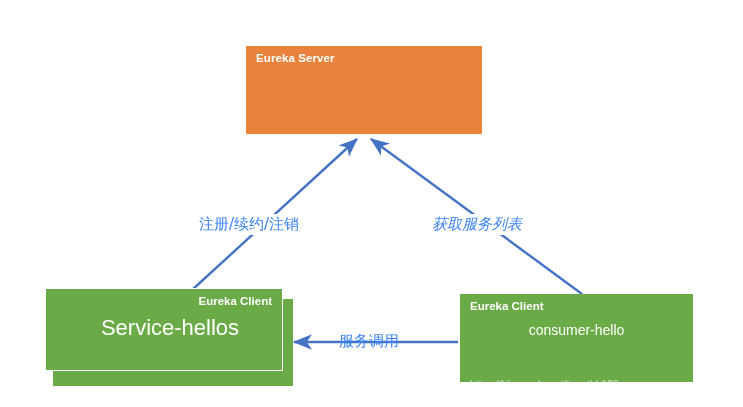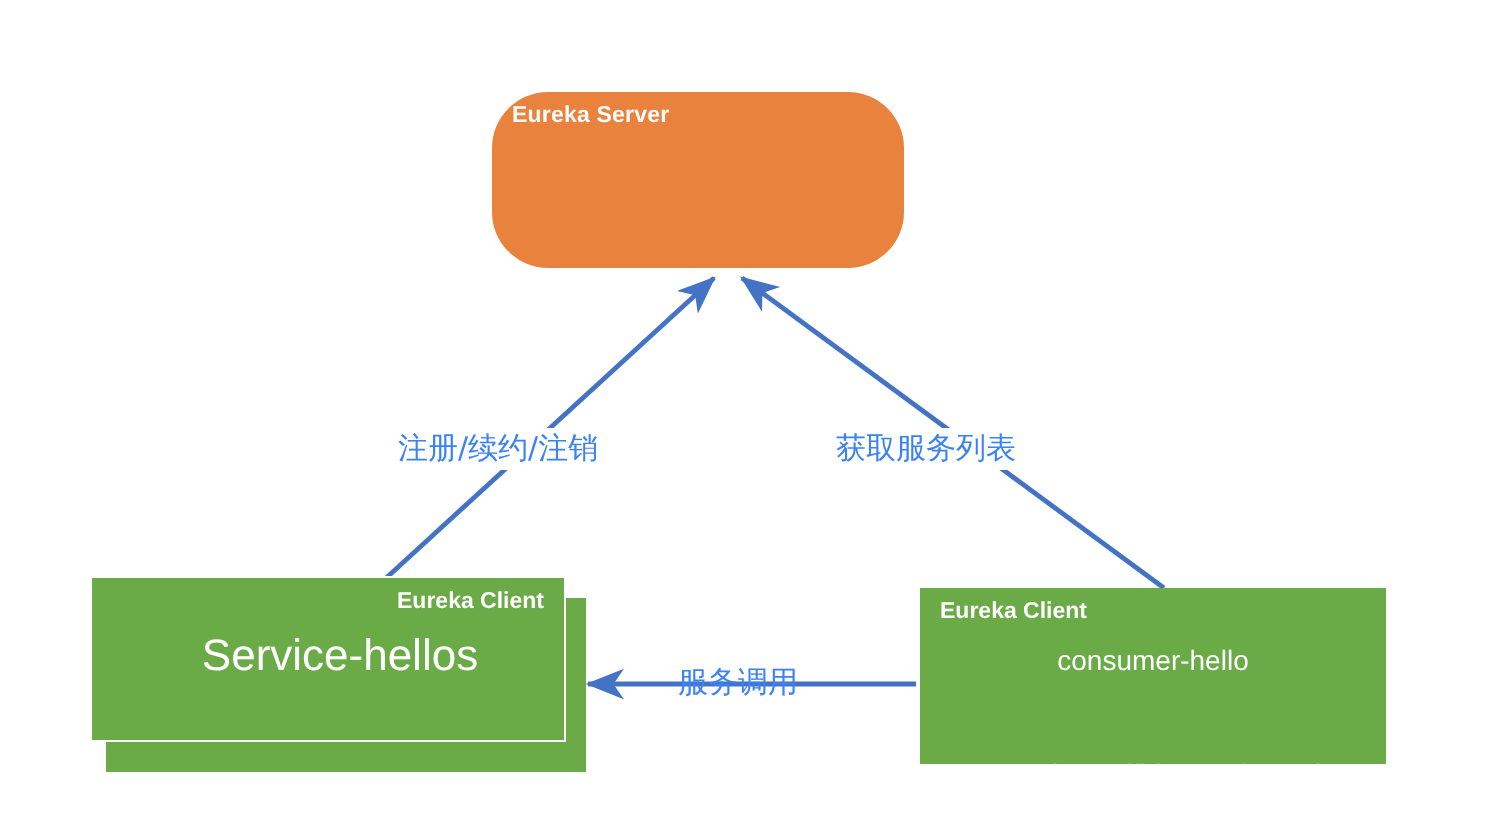--- a/index.html
+++ b/index.html
@@ -26,24 +26,23 @@
   }
   .node {
     position: absolute;
     box-sizing: border-box;
   }
 
   
   #server-node {
     left: 246px;
     top: 46px;
-    width: 206px;
+    width: 236px;
     height: 88px;
     background: #E8823C;
-    border-radius: 28px;
   }
   #server-node .tag {
     position: absolute;
     left: 10px;
     top: 6px;
     font-size: 11.5px;
     font-weight: bold;
     color: #ffffff;
     letter-spacing: .1px;
   }
@@ -131,29 +130,29 @@
   .edge-label {
     position: absolute;
     font-family: "DejaVu Sans", "Liberation Sans", sans-serif;
     font-size: 15px;
     color: #3b82f6;
     white-space: nowrap;
     background: #ffffff;
     padding: 1px 3px;
   }
   #label-register { left: 196px; top: 214px; }
-  #label-fetch    { left: 415px; top: 214px; }
+  #label-fetch    { left: 429px; top: 214px; font-style: italic; }
   #label-invoke   { left: 336px; top: 331px; background: transparent; }
 
   
   #watermark {
     position: absolute;
-    left: 526px;
+    left: 470px;
     top: 379px;
-    font-size: 14px;
+    font-size: 10px;
     color: rgba(255,255,255,0.72);
     letter-spacing: .2px;
     white-space: nowrap;
   }
 </style>
 </head>
 <body>
 
 <div id="canvas">
 

